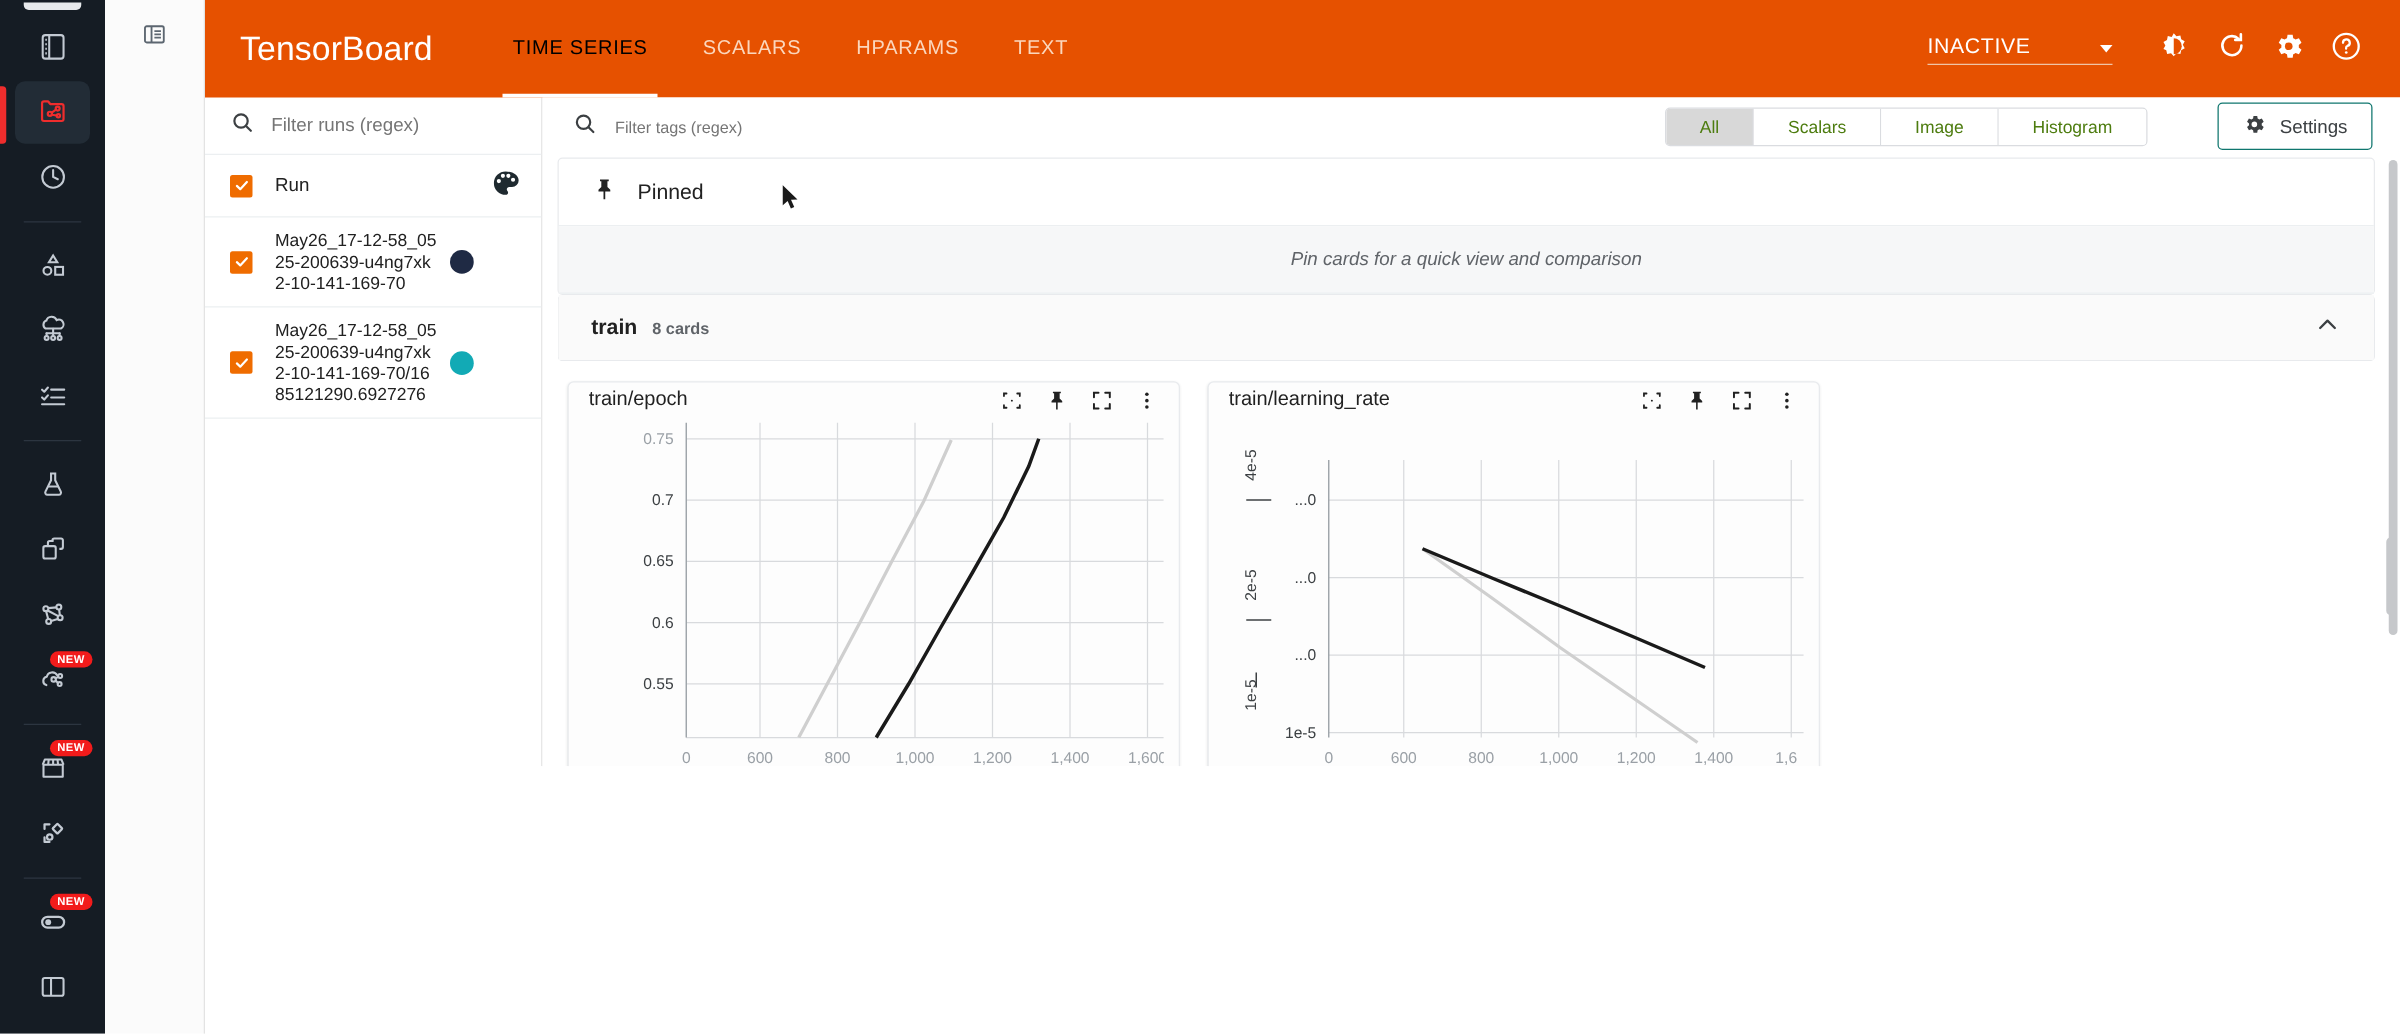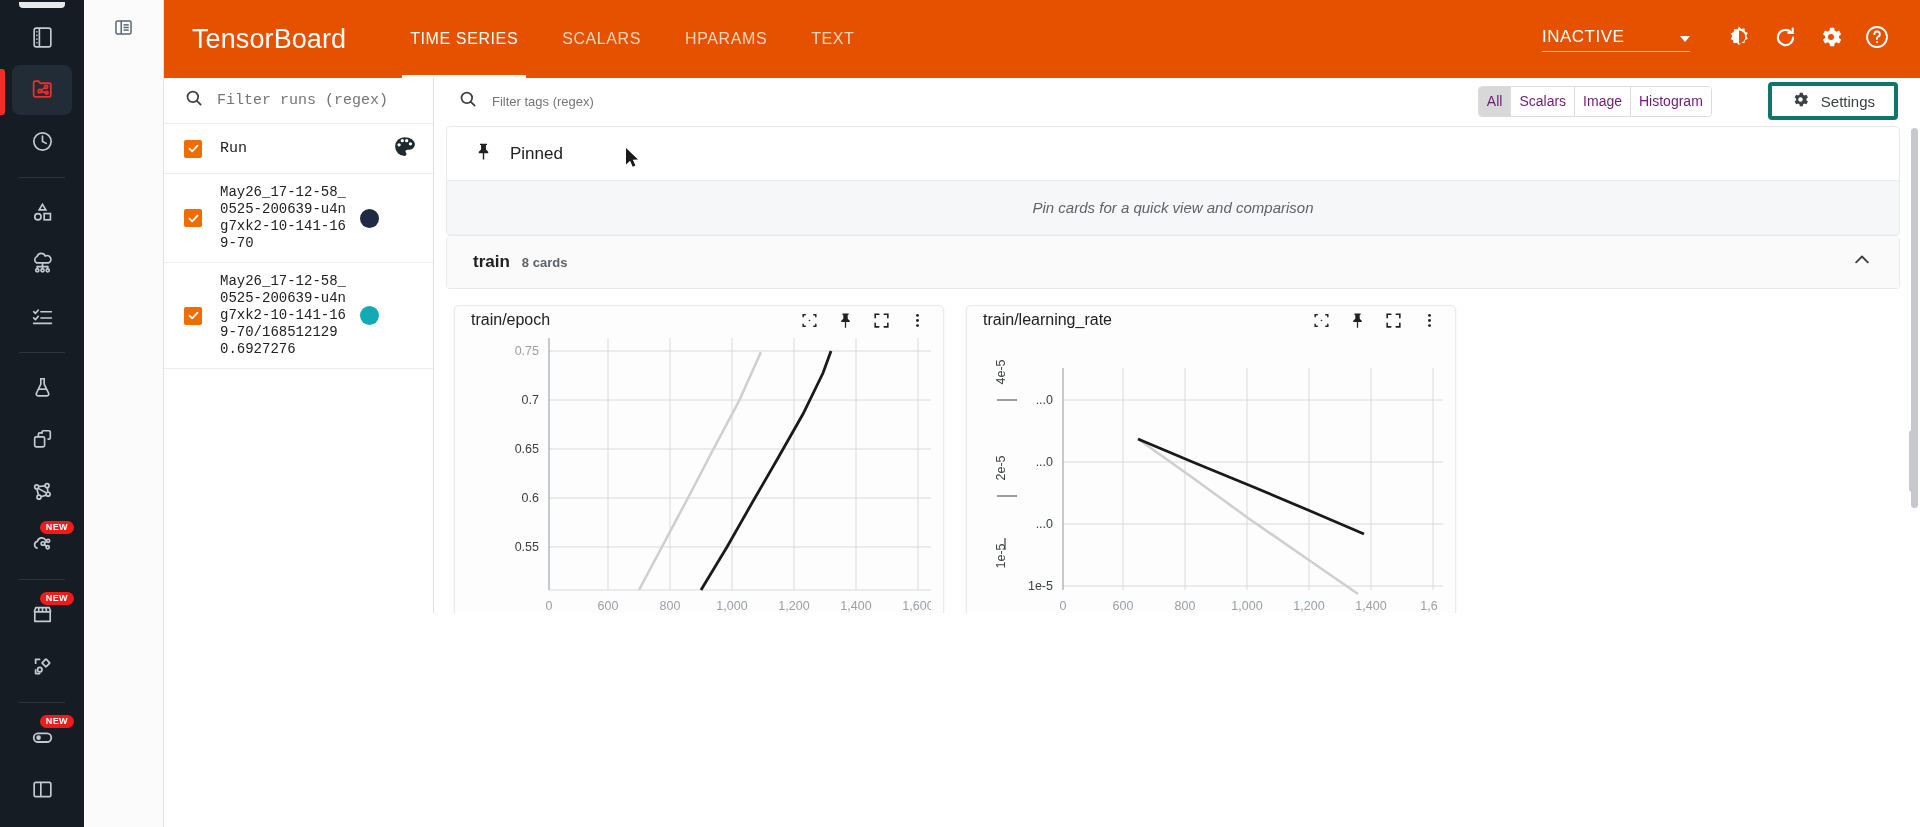--- a/index.html
+++ b/index.html
@@ -73,21 +73,21 @@
   .tb-logo {
     color: #fff; font-size: 27px; font-weight: 500; letter-spacing: .1px;
     margin-right: 42px; white-space: nowrap;
   }
   .tb-tabs { display: flex; align-items: center; height: 78px; }
   .tb-tab {
     color: #fbd7bd; font-size: 16px; letter-spacing: .6px;
     padding: 0 22px; height: 78px; display: flex; align-items: center;
     position: relative; white-space: nowrap;
   }
-  .tb-tab.active { color: #ffffff; }
+  .tb-tab.active { color: #000000; }
   .tb-tab.active::after {
     content: ""; position: absolute; left: 14px; right: 14px; bottom: 0;
     height: 3px; background: #fff;
   }
   .tb-right { margin-left: auto; display: flex; align-items: center; gap: 0; }
   .reload-select {
     display: flex; align-items: flex-end; gap: 26px;
     border-bottom: 1px solid #f0c4a6; padding-bottom: 4px;
     margin-right: 26px; min-width: 148px;
   }
@@ -99,21 +99,21 @@
   }
   .hicon { width: 46px; height: 46px; display:flex; align-items:center; justify-content:center; }
 
   
   .tb-body { flex: 1 1 auto; display: flex; min-height: 0; }
 
   
   .runs {
     width: 270px; flex: 0 0 270px; background: #fff;
     border-right: 1px solid #e0e0e0;
-    display: flex; flex-direction: column; font-family: Liberation Mono, monospace;
+    display: flex; flex-direction: column;
   }
   .runs-filter {
     height: 46px; display: flex; align-items: center; gap: 13px;
     padding: 0 16px 0 20px; border-bottom: 1px solid #eceff1;
   }
   .runs-filter .ph { color: #757575; font-size: 15px; }
   .run-head {
     display: flex; align-items: center; height: 50px;
     padding: 0 16px 0 20px; border-bottom: 1px solid #eceff1;
   }
@@ -144,29 +144,29 @@
   .tags-bar {
     height: 46px; display: flex; align-items: center;
     padding: 0 22px 0 24px; gap: 14px; flex: 0 0 46px;
   }
   .tags-bar .ph { color: #757575; font-size: 13px; }
   .toggle-group {
     margin-left: auto; display: flex; align-items: stretch;
     border: 1px solid #dadce0; border-radius: 4px; overflow: hidden; height: 31px;
   }
   .toggle-group .tg {
-    font-size: 14px; color: #701a75; padding: 0 8px;
+    font-size: 14px; color: #4d7c0f; padding: 0 27px;
     display: flex; align-items: center; background: #fff;
     border-right: 1px solid #dadce0; white-space: nowrap;
   }
   .toggle-group .tg:last-child { border-right: none; }
   .toggle-group .tg.on { background: #d8d8d8; }
   .settings-btn {
     margin-left: 42px; height: 38px; display: flex; align-items: center; gap: 11px;
-    border: 4px solid #0f766e; border-radius: 4px; padding: 0 19px;
+    border: 1px solid #0f766e; border-radius: 4px; padding: 0 19px;
     font-size: 15px; color: #3c4043; background: #fff; white-space: nowrap;
   }
 
   
   .scroll-col { flex: 1 1 auto; min-height: 0; position: relative; overflow: hidden; }
   .panel {
     background: #fff; border: 1px solid #e8eaed; border-radius: 4px;
     margin: 2px 20px 0 12px;
   }
   .pinned-head {

